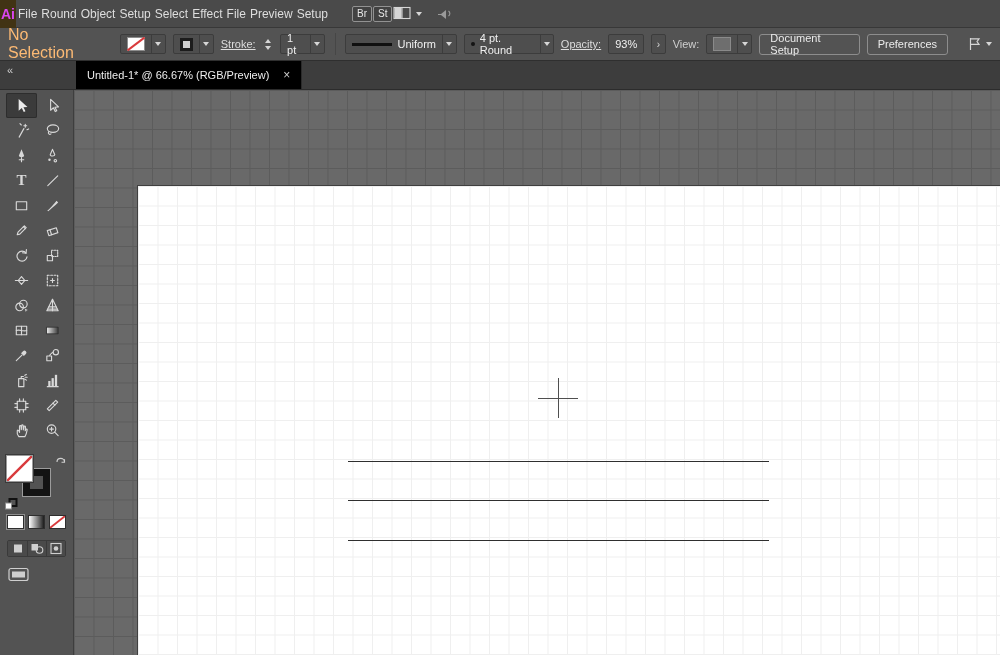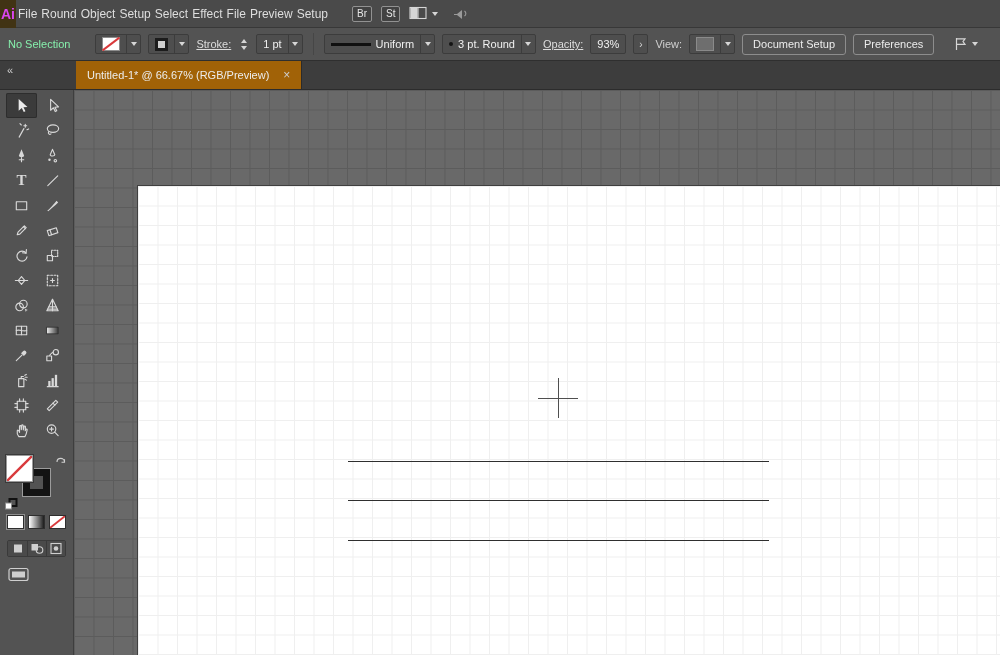--- a/index.html
+++ b/index.html
@@ -8,30 +8,30 @@
        font-family:"Liberation Sans",sans-serif;font-size:11px;color:#e0e0e0;-webkit-user-select:none;user-select:none}
 
   
   .menubar{position:absolute;left:0;top:0;width:100%;height:28px;background:#4a4a4a;
            border-bottom:1px solid #383838;display:flex;align-items:center}
   .logo{width:16px;height:28px;display:flex;align-items:center;justify-content:center;
         color:#d946ef;font-weight:bold;font-size:14px;background:#413314}
   .menu-item{padding:0 2px;font-size:12px;color:#dedede;cursor:default}
   .mb-gap{width:22px}
   .badge-btn{border:1px solid #929292;border-radius:2px;background:#424242;color:#e5e5e5;
-             font-size:10px;padding:2px 4px;margin-right:9px;line-height:1;cursor:pointer}
+             font-size:10px;padding:2px 4px;margin-right:1px;line-height:1;cursor:pointer}
   .mb-icon{display:flex;align-items:center;gap:4px;margin-right:14px;cursor:pointer}
   .mb-icon svg{stroke:#d6d6d6;fill:none;stroke-width:1.1}
   .dd{width:0;height:0;border-left:3.5px solid transparent;border-right:3.5px solid transparent;
       border-top:4px solid #d6d6d6}
 
   
   .controlbar{position:absolute;left:0;top:28px;width:100%;height:33px;background:#535353;
               border-bottom:1px solid #2f2f2f;display:flex;align-items:center;padding:0 8px;gap:7px}
-  .status{font-size:11px;color:#86efac;margin-right:18px}
+  .status{font-size:16px;color:#fdba74;margin-right:18px}
   .combo{display:flex;align-items:center;height:20px;background:#4e4e4e;border:1px solid #3c3c3c;
          border-radius:2px;cursor:pointer}
   .combo .pad{padding:0 6px;display:flex;align-items:center;gap:5px;height:100%}
   .dd-sect{width:14px;height:100%;display:flex;align-items:center;justify-content:center;
            border-left:1px solid #3c3c3c}
   .swatch-none{width:18px;height:14px;display:block}
   .stroke-box{width:13px;height:13px;border:3px solid #1c1c1c;background:#cfcfcf}
   .u-label{text-decoration:underline;color:#dcdcdc;cursor:pointer}
   .plain-label{color:#cfcfcf}
   .stepper{display:flex;flex-direction:column;gap:3px;align-items:center;width:11px;cursor:pointer}
@@ -49,21 +49,21 @@
           align-items:center;background:#535353;color:#ececec;font-size:11px;cursor:pointer}
   .sep{width:1px;height:22px;background:#464646;margin:0 3px}
   .ctrl-end-icon{display:flex;align-items:center;gap:4px;margin-left:12px;cursor:pointer}
   .ctrl-end-icon svg{stroke:#d6d6d6;fill:none;stroke-width:1.2}
 
   
   .tabbar{position:absolute;left:0;top:61px;width:100%;height:29px;background:#3d3d3d;
           border-bottom:1px solid #2c2c2c;display:flex;align-items:stretch}
   .collapse-strip{width:74px;padding:3px 0 0 7px;color:#cfcfcf;font-size:11px}
   .collapse-btn{cursor:pointer;letter-spacing:-1px}
-  .doc-tab{margin-left:2px;background:#a16207;display:flex;align-items:center;padding:0 11px;gap:14px;
+  .doc-tab{margin-left:2px;background:#000000;display:flex;align-items:center;padding:0 11px;gap:14px;
            border-right:1px solid #2b2b2b;cursor:pointer}
   .doc-tab .title{font-size:11px;color:#ececec;white-space:nowrap}
   .tab-close{color:#cfcfcf;font-size:12px;line-height:1;cursor:pointer}
 
   
   .toolspanel{position:absolute;left:0;top:90px;width:74px;height:565px;background:#535353;
               border-right:1px solid #3e3e3e}
   .toolgrid{position:absolute;left:6px;top:3px;display:grid;grid-template-columns:31px 31px;grid-auto-rows:25px}
   .tool{display:flex;align-items:center;justify-content:center;cursor:pointer;border-radius:2px}
   .tool svg{width:17px;height:17px;stroke:#d9d9d9;fill:none;stroke-width:1.2;stroke-linecap:round;stroke-linejoin:round}
@@ -194,21 +194,21 @@
         <span class="field-text">Uniform</span>
       </span>
       <span class="dd-sect">
           <span class="dd"></span>
         </span>
     </div>
 
     <div class="combo">
       <span class="pad">
         <span class="brush-dot"></span>
-        <span class="field-text">3 pt. Round</span>
+        <span class="field-text">4 pt. Round</span>
       </span>
       <span class="dd-sect">
           <span class="dd"></span>
         </span>
     </div>
 
     <span class="u-label">Opacity:</span>
 
     <div class="combo">
       <span class="pad">

